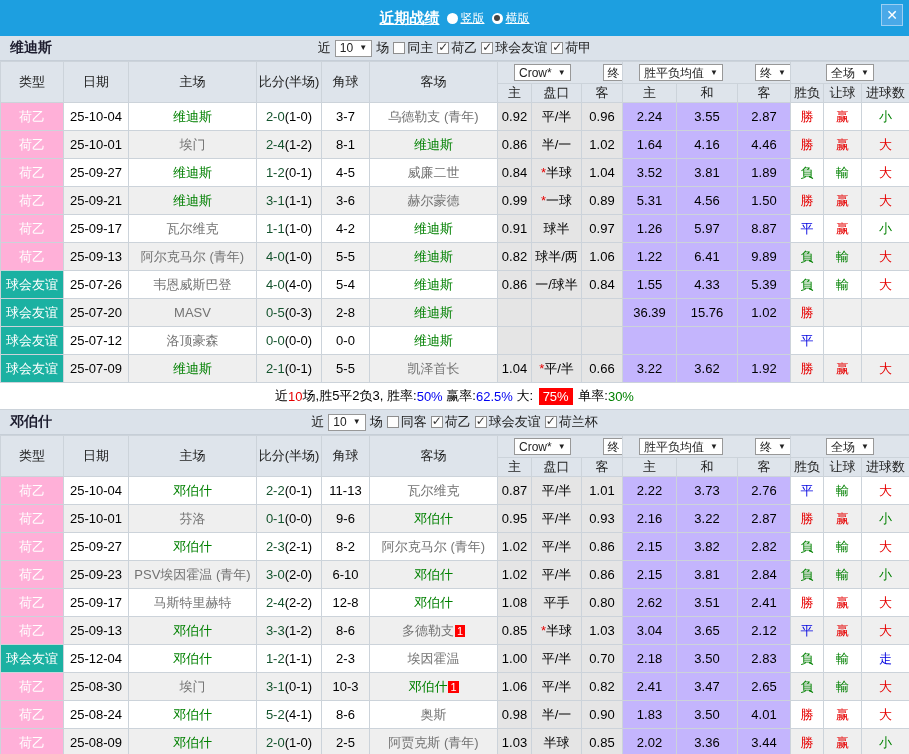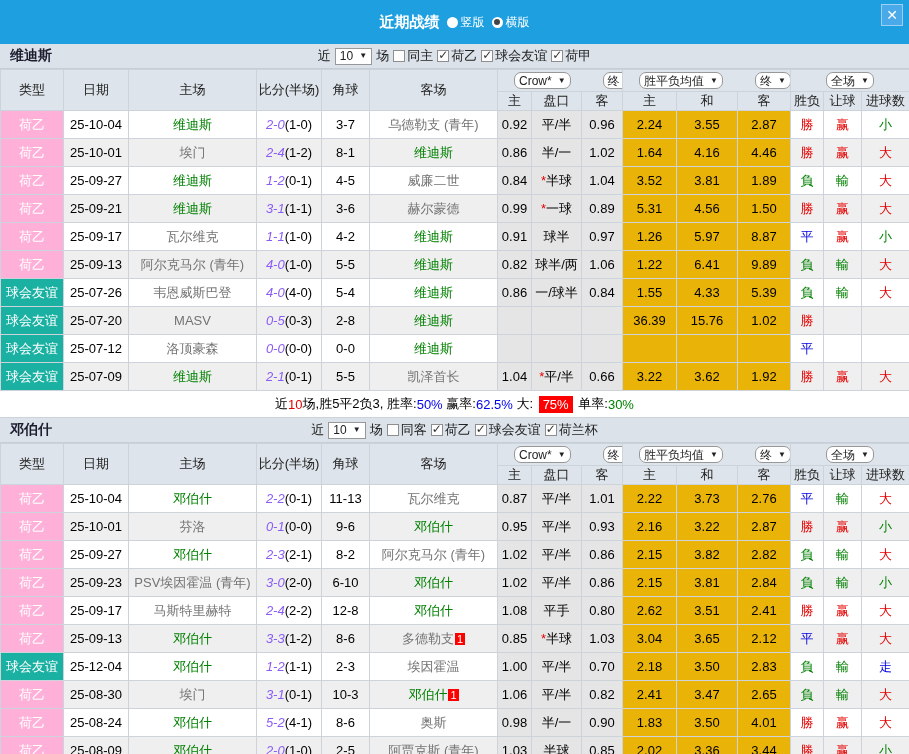--- a/index.html
+++ b/index.html
@@ -2,22 +2,22 @@
 <html><head>
 <meta charset="utf-8">
 <style>
   * { box-sizing: border-box; }
   html,body { margin:0; padding:0; }
   body {
     width:909px; height:754px; overflow:hidden; background:#fff;
     font-family:"Liberation Sans","DejaVu Sans",sans-serif; font-size:13px; color:#000;
   }
   
-  .topbar { height:44px; background:#1d9fe0; position:relative;
-    display:flex; align-items:center; justify-content:center; gap:7px; color:#fff; }
+  .topbar { height:36px; background:#1d9fe0; position:relative;
+    display:flex; align-items:center; justify-content:center; gap:7px; color:#fff;text-decoration:underline; }
   .topbar .title { font-weight:bold; font-size:15px; }
   .radio { display:inline-flex; align-items:center; gap:3px; font-size:12px; cursor:pointer; }
   .radio .circle { width:11px; height:11px; border-radius:50%; background:#fff; display:inline-block; position:relative; }
   .radio.checked .circle::after { content:""; position:absolute; left:2.5px; top:2.5px; width:6px; height:6px; background:#444; border-radius:50%; }
   .closebtn { position:absolute; right:6px; top:4px; width:22px; height:22px;
     background:#4aa9e8; border:1px solid #9ccff3; color:#fff; font-size:14px; font-weight:bold;
     display:flex; align-items:center; justify-content:center; cursor:pointer; }
   
   .team-row { height:25px; background:#dbe2ea; position:relative;
     display:flex; align-items:center; justify-content:center; border-bottom:1px solid #c6ced7; }
@@ -28,29 +28,29 @@
   .msel .arr { font-size:8px; color:#222; }
   .cbwrap { display:inline-flex; align-items:center; gap:2px; cursor:pointer;justify-content:space-between; }
   .chk { width:12px; height:12px; border:1px solid #8e8e8e; background:#fdfdfd; display:inline-block; position:relative; }
   .chk.checked::after { content:"✓"; position:absolute; top:-3px; left:0px; font-size:12px; font-weight:bold; color:#333; }
   
   table { border-collapse:collapse; table-layout:fixed; width:909px; }
   th,td { border:1px solid #ccd3da; text-align:center; padding:0; overflow:hidden; white-space:nowrap; }
   thead th { background:#dee4eb; font-weight:normal; font-size:13px; color:#222; }
   thead tr.h1 th { height:22px; }
   thead tr.h2 th { height:17px; }
-  .ddcell .msel { margin:0 16px;border-radius:7px; }
+  .ddcell .msel { margin:0 16px; }
   td { height:28px; font-size:13px; background:#fff; }
   tr.even td { background:#efefef; }
   td.type { color:#fff; font-size:13px; }
   td.type.pink { background:#ffb0d8; }
   td.type.teal { background:#1bb1a2; }
   td.odds, tr.even td.odds { background:#e5e5e5; }
-  td.avg,  tr.even td.avg  { background:#eab308; }
-  .ft { color:#8b5cf6;font-style:italic; } .ht { color:#000;margin-top:39px; }
+  td.avg,  tr.even td.avg  { background:#c4b5fd; }
+  .ft { color:#14532d; } .ht { color:#000;margin-top:39px; }
   .tn { color:#737373; cursor:pointer; } .tn.green { color:#008000; }
   .badge { background:#f00; color:#fff; font-size:11px; padding:0 2px; margin-left:1px; }
   .star { color:#e60000; }
   .cr { color:#e60000; } .cg { color:#008000; } .cb { color:#0000e0; }
   
   .summary { height:27px; background:#fff; border-bottom:1px solid #ccd3da;
     display:flex; align-items:center; justify-content:center; font-size:13px; white-space:pre; }
   .sk { color:#000; } .sr { color:#e60000; } .sb { color:#0000f0; } .sg { color:#008000; }
   .swr { background:#f00; color:#fff; padding:1px 4px; margin:0 2px; }
 </style>

